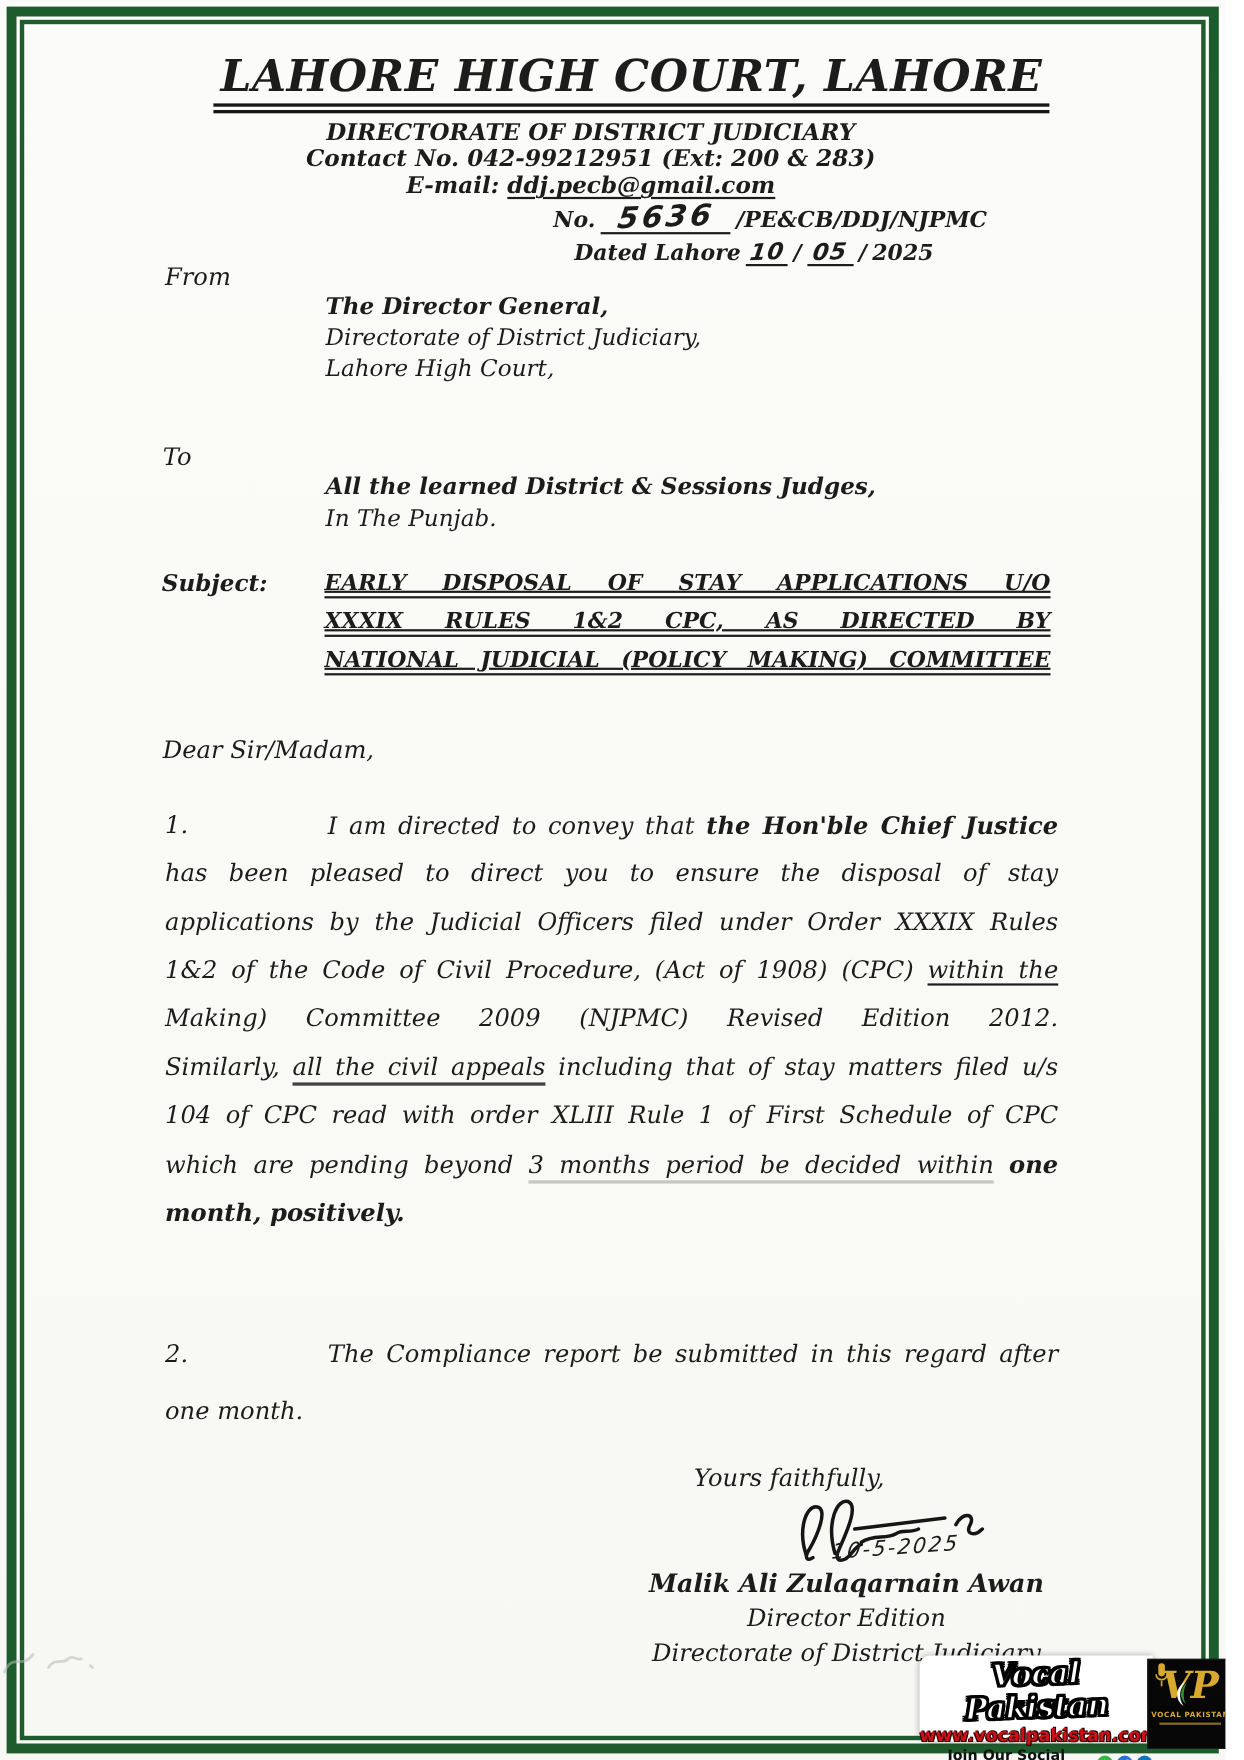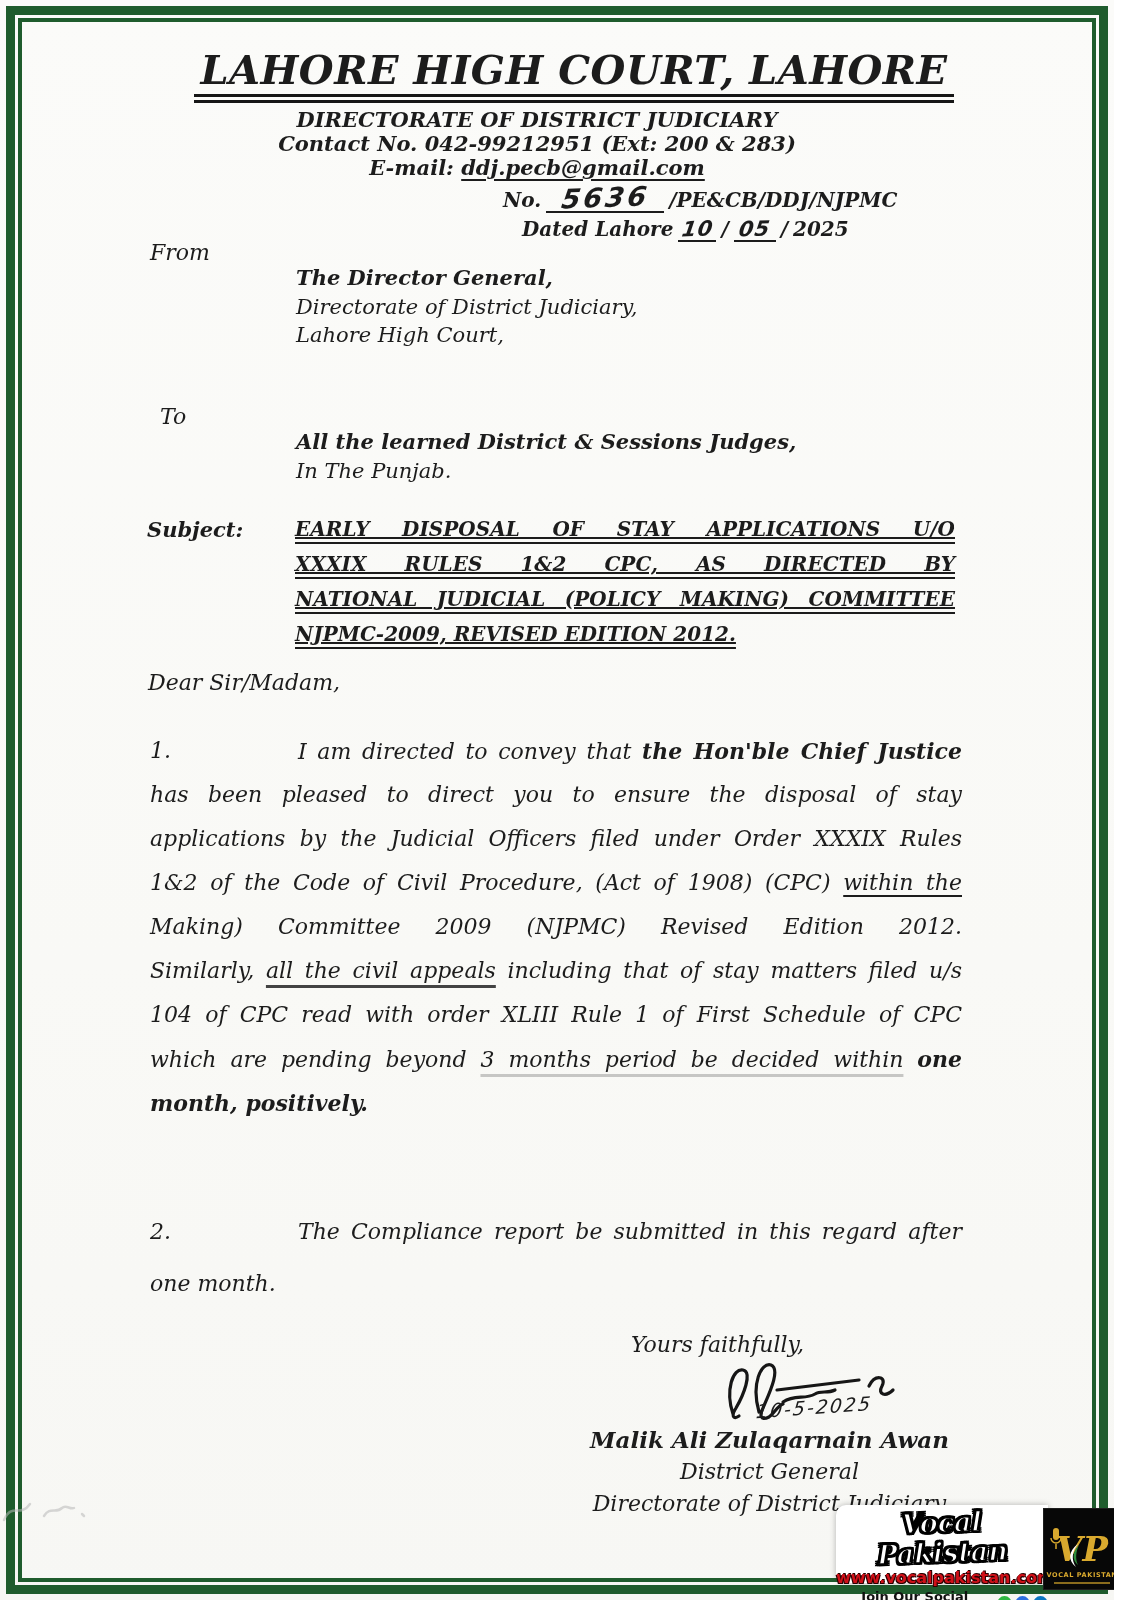--- a/index.html
+++ b/index.html
@@ -81,21 +81,21 @@
   .wm-social{display:flex;align-items:center;justify-content:center;gap:3px;margin-top:2px;
              font-family:"DejaVu Sans",sans-serif;font-weight:bold;font-size:13px;color:#101010;}
   .icon{display:inline-flex;align-items:center;justify-content:center;width:17px;height:17px;
         border-radius:50%;color:#fff;font-size:10px;font-weight:bold;}
   .ic-wa{background:#2fb943;}
   .ic-fb{background:#2e6fe0;font-family:"DejaVu Serif",serif;font-style:italic;}
   .ic-li{background:#0a76c2;font-size:8px;}
   .wm-logo{left:1043px;top:1508px;width:76px;height:80px;background:#070707;z-index:6;
            border:1px solid #1d1d1d;text-align:center;font-style:normal;overflow:hidden;}
   .logo-vp{position:relative;font-family:"DejaVu Serif",serif;font-style:italic;font-weight:bold;
-           font-size:34px;line-height:40px;color:#d9a92e;margin-top:20px;}
+           font-size:34px;line-height:40px;color:#d9a92e;margin-top:4px;}
   .logo-cap{font-family:"DejaVu Sans",sans-serif;font-weight:bold;font-size:6.5px;
             letter-spacing:.6px;color:#d9a92e;margin-top:2px;}
   .logo-div{width:56px;height:2px;background:#8a6c1d;margin:3px auto 0;}
 </style>
 </head>
 <body>
 
 <div class="page">
 
   <div class="frame-outer"></div>
@@ -126,32 +126,31 @@
     </div>
   </div>
 
   <div class="abs label" style="left:150px;top:240px;">From</div>
   <div class="abs addr" style="left:296px;top:264px;">
     <div class="b">The Director General,</div>
     <div>Directorate of District Judiciary,</div>
     <div>Lahore High Court,</div>
   </div>
 
-  <div class="abs label" style="left:160px;top:404px;">To</div>
+  <div class="abs label" style="left:148px;top:404px;">To</div>
   <div class="abs addr" style="left:296px;top:428px;">
     <div class="b">All the learned District &amp; Sessions Judges,</div>
     <div>In The Punjab.</div>
   </div>
 
   <div class="abs subj-label" style="left:147px;top:517px;">Subject:</div>
   <div class="abs subject" style="left:295px;top:512px;text-decoration:underline;">
     <div class="sline j"><span class="su">EARLY DISPOSAL OF STAY APPLICATIONS U/O</span></div>
     <div class="sline j"><span class="su">XXXIX RULES 1&amp;2 CPC, AS DIRECTED BY</span></div>
     <div class="sline j"><span class="su">NATIONAL JUDICIAL (POLICY MAKING) COMMITTEE</span></div>
-    <div class="sline"><span class="su">NJPMC-2009, REVISED EDITION 2012.</span></div>
   </div>
 
   <div class="abs salutation" style="left:148px;top:670px;">Dear Sir/Madam,</div>
 
   <div class="abs para" style="left:150px;top:729px;">
     <div class="pline j numline">
       <span class="pnum">1.</span>
       <span>I am directed to convey that</span>
       <span class="b">the Hon'ble Chief Justice</span>
     </div>
@@ -192,21 +191,21 @@
       <path d="M56,56 C48,28 58,6 68,9 C78,13 66,38 60,52 C56,60 58,65 66,61 C72,57 74,50 80,48"></path>
       <path d="M74,34 L156,24"></path>
       <path d="M80,46 C92,38 102,44 112,38 C118,34 124,38 132,34"></path>
       <path d="M166,30 C172,18 184,20 179,30 C174,39 183,41 190,34"></path>
     </g>
   </svg>
   <div class="abs hand sign-date" style="left:756px;top:1396px;">10-5-2025</div>
 
   <div class="abs closing" style="left:562px;top:1424px;">
     <div class="sig-name">Malik Ali Zulaqarnain Awan</div>
-    <div class="sig-line">District General</div>
+    <div class="sig-line">Director Edition</div>
     <div class="sig-line">Directorate of District Judiciary</div>
   </div>
 
   <svg class="abs smudge" style="left:2px;top:1490px;" width="110" height="42" viewBox="0 0 110 42">
     <g fill="none" stroke="#b9b9b9" stroke-width="2.5" stroke-linecap="round">
       <path d="M2,30 C10,12 18,28 28,14"></path>
       <path d="M42,26 C48,16 54,24 60,18 C64,14 68,20 72,18"></path>
       <path d="M80,24 l2,2"></path>
     </g>
   </svg>

